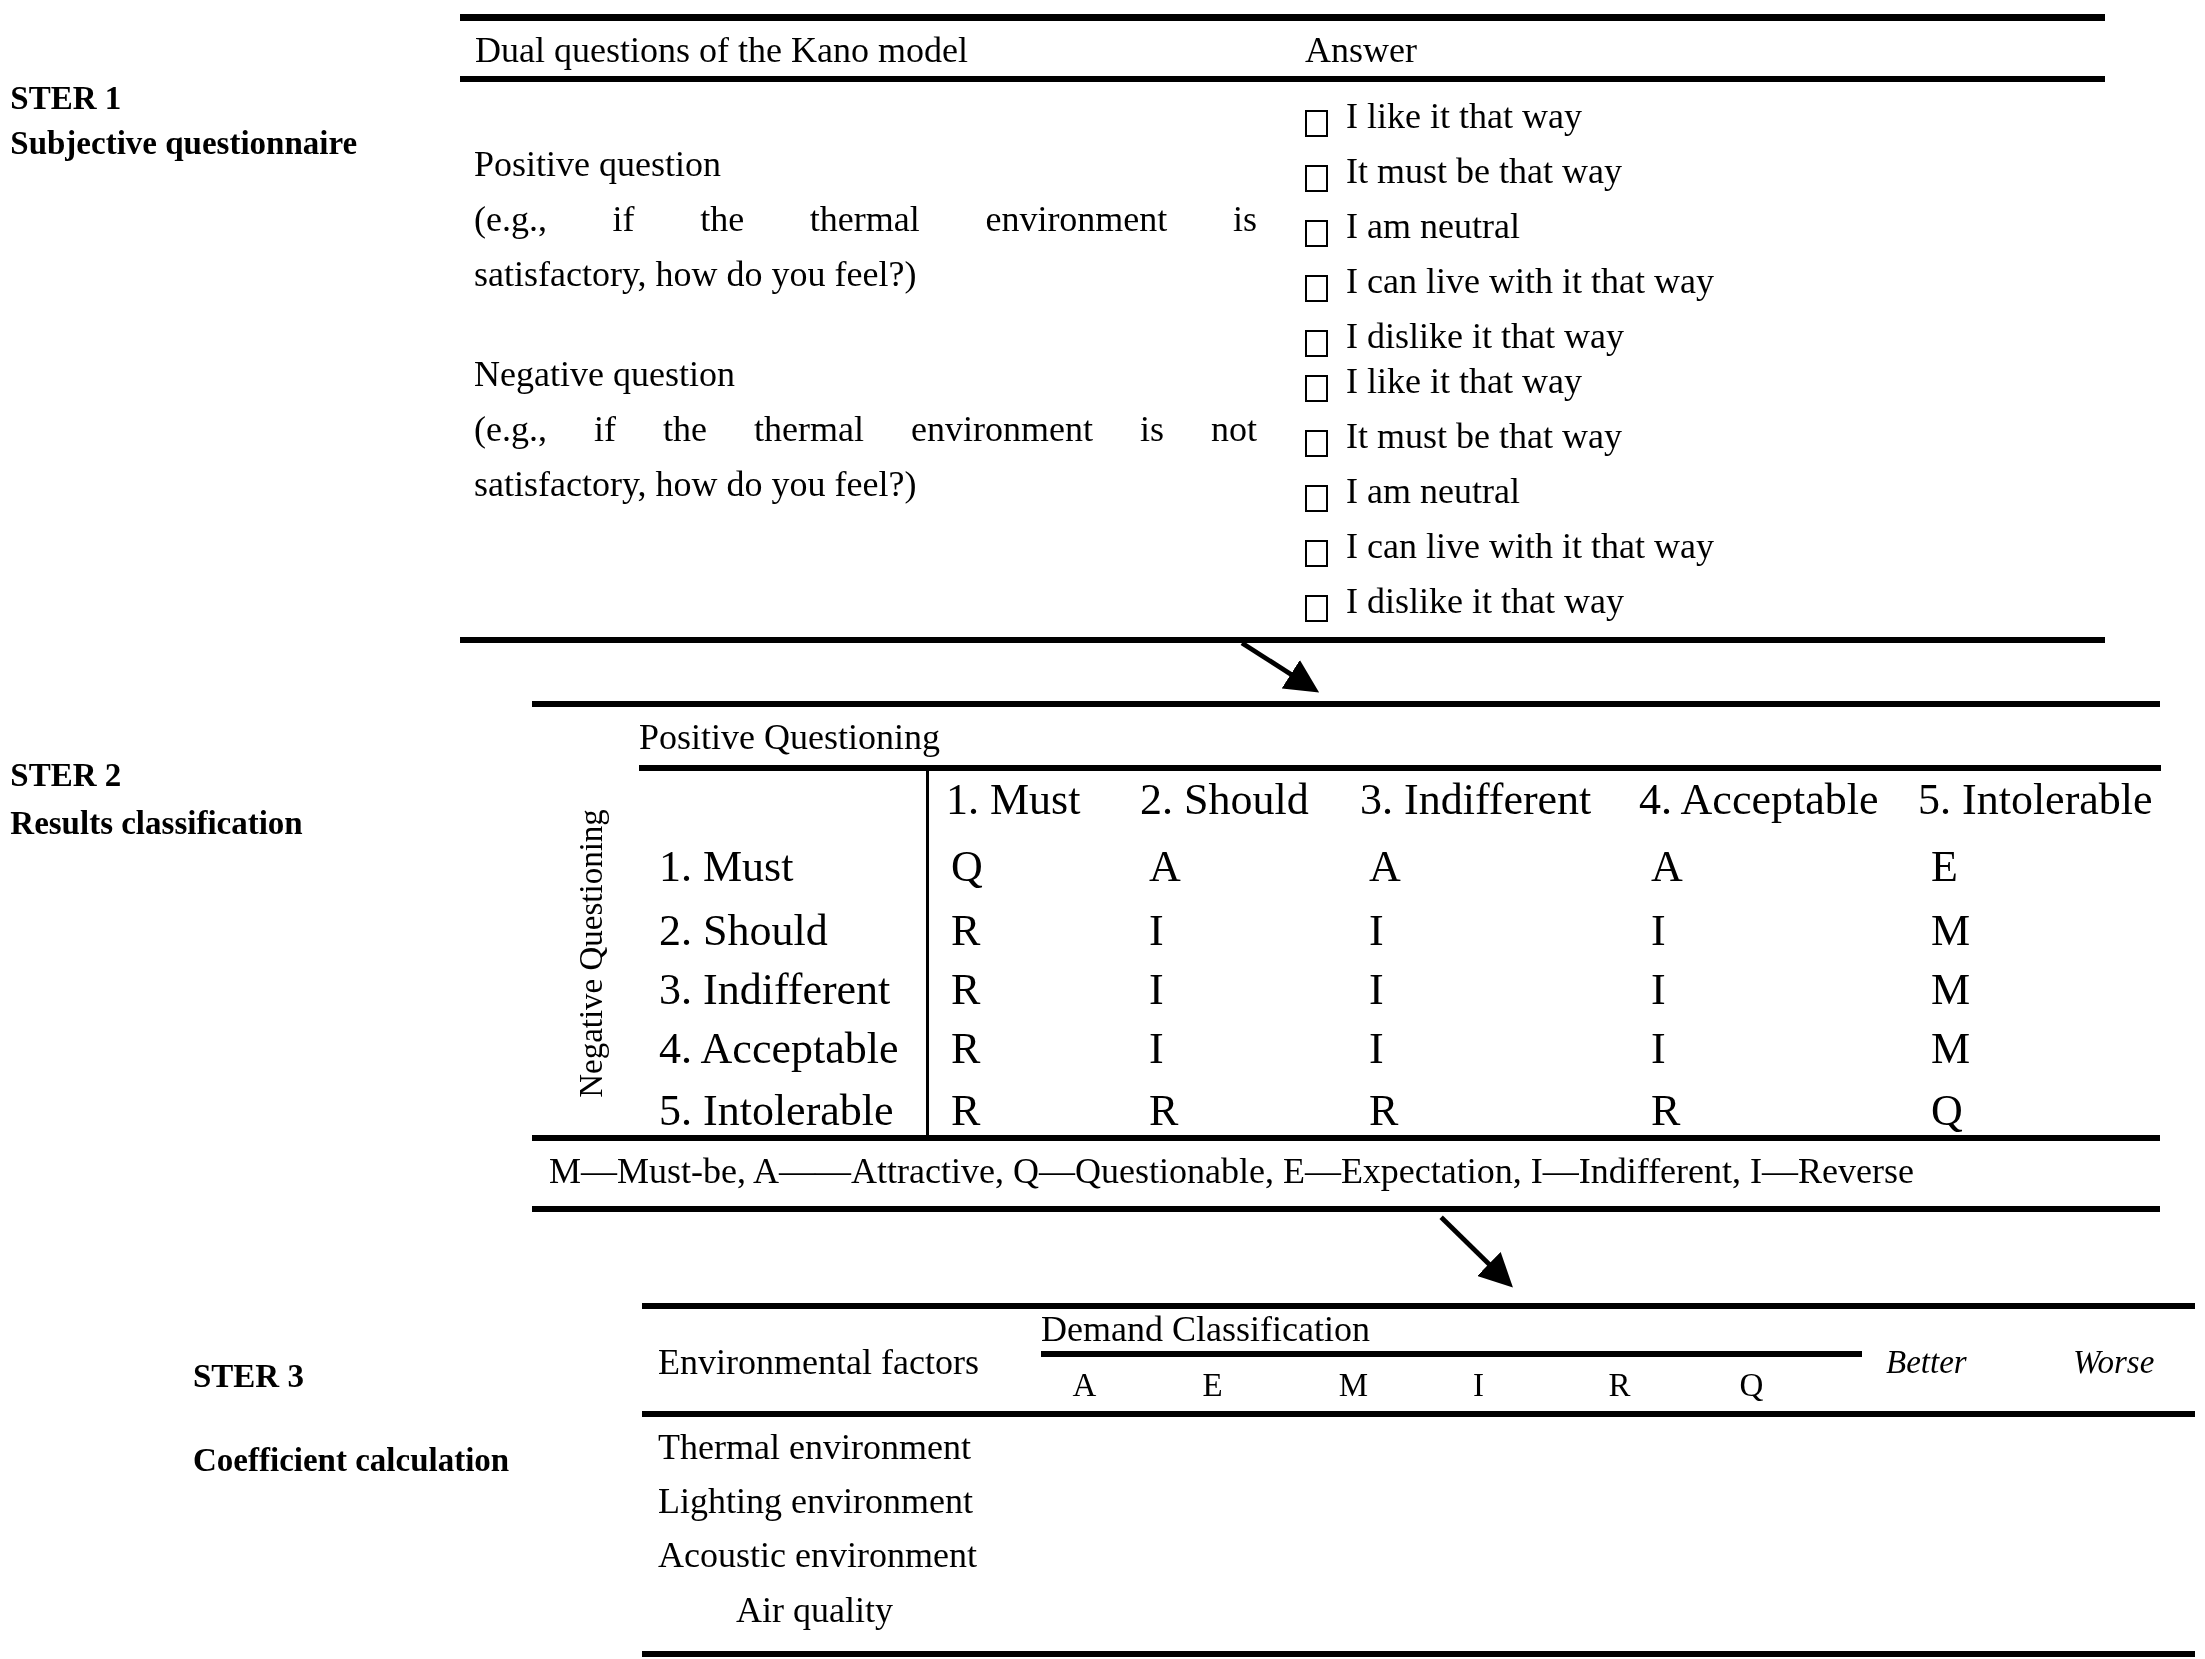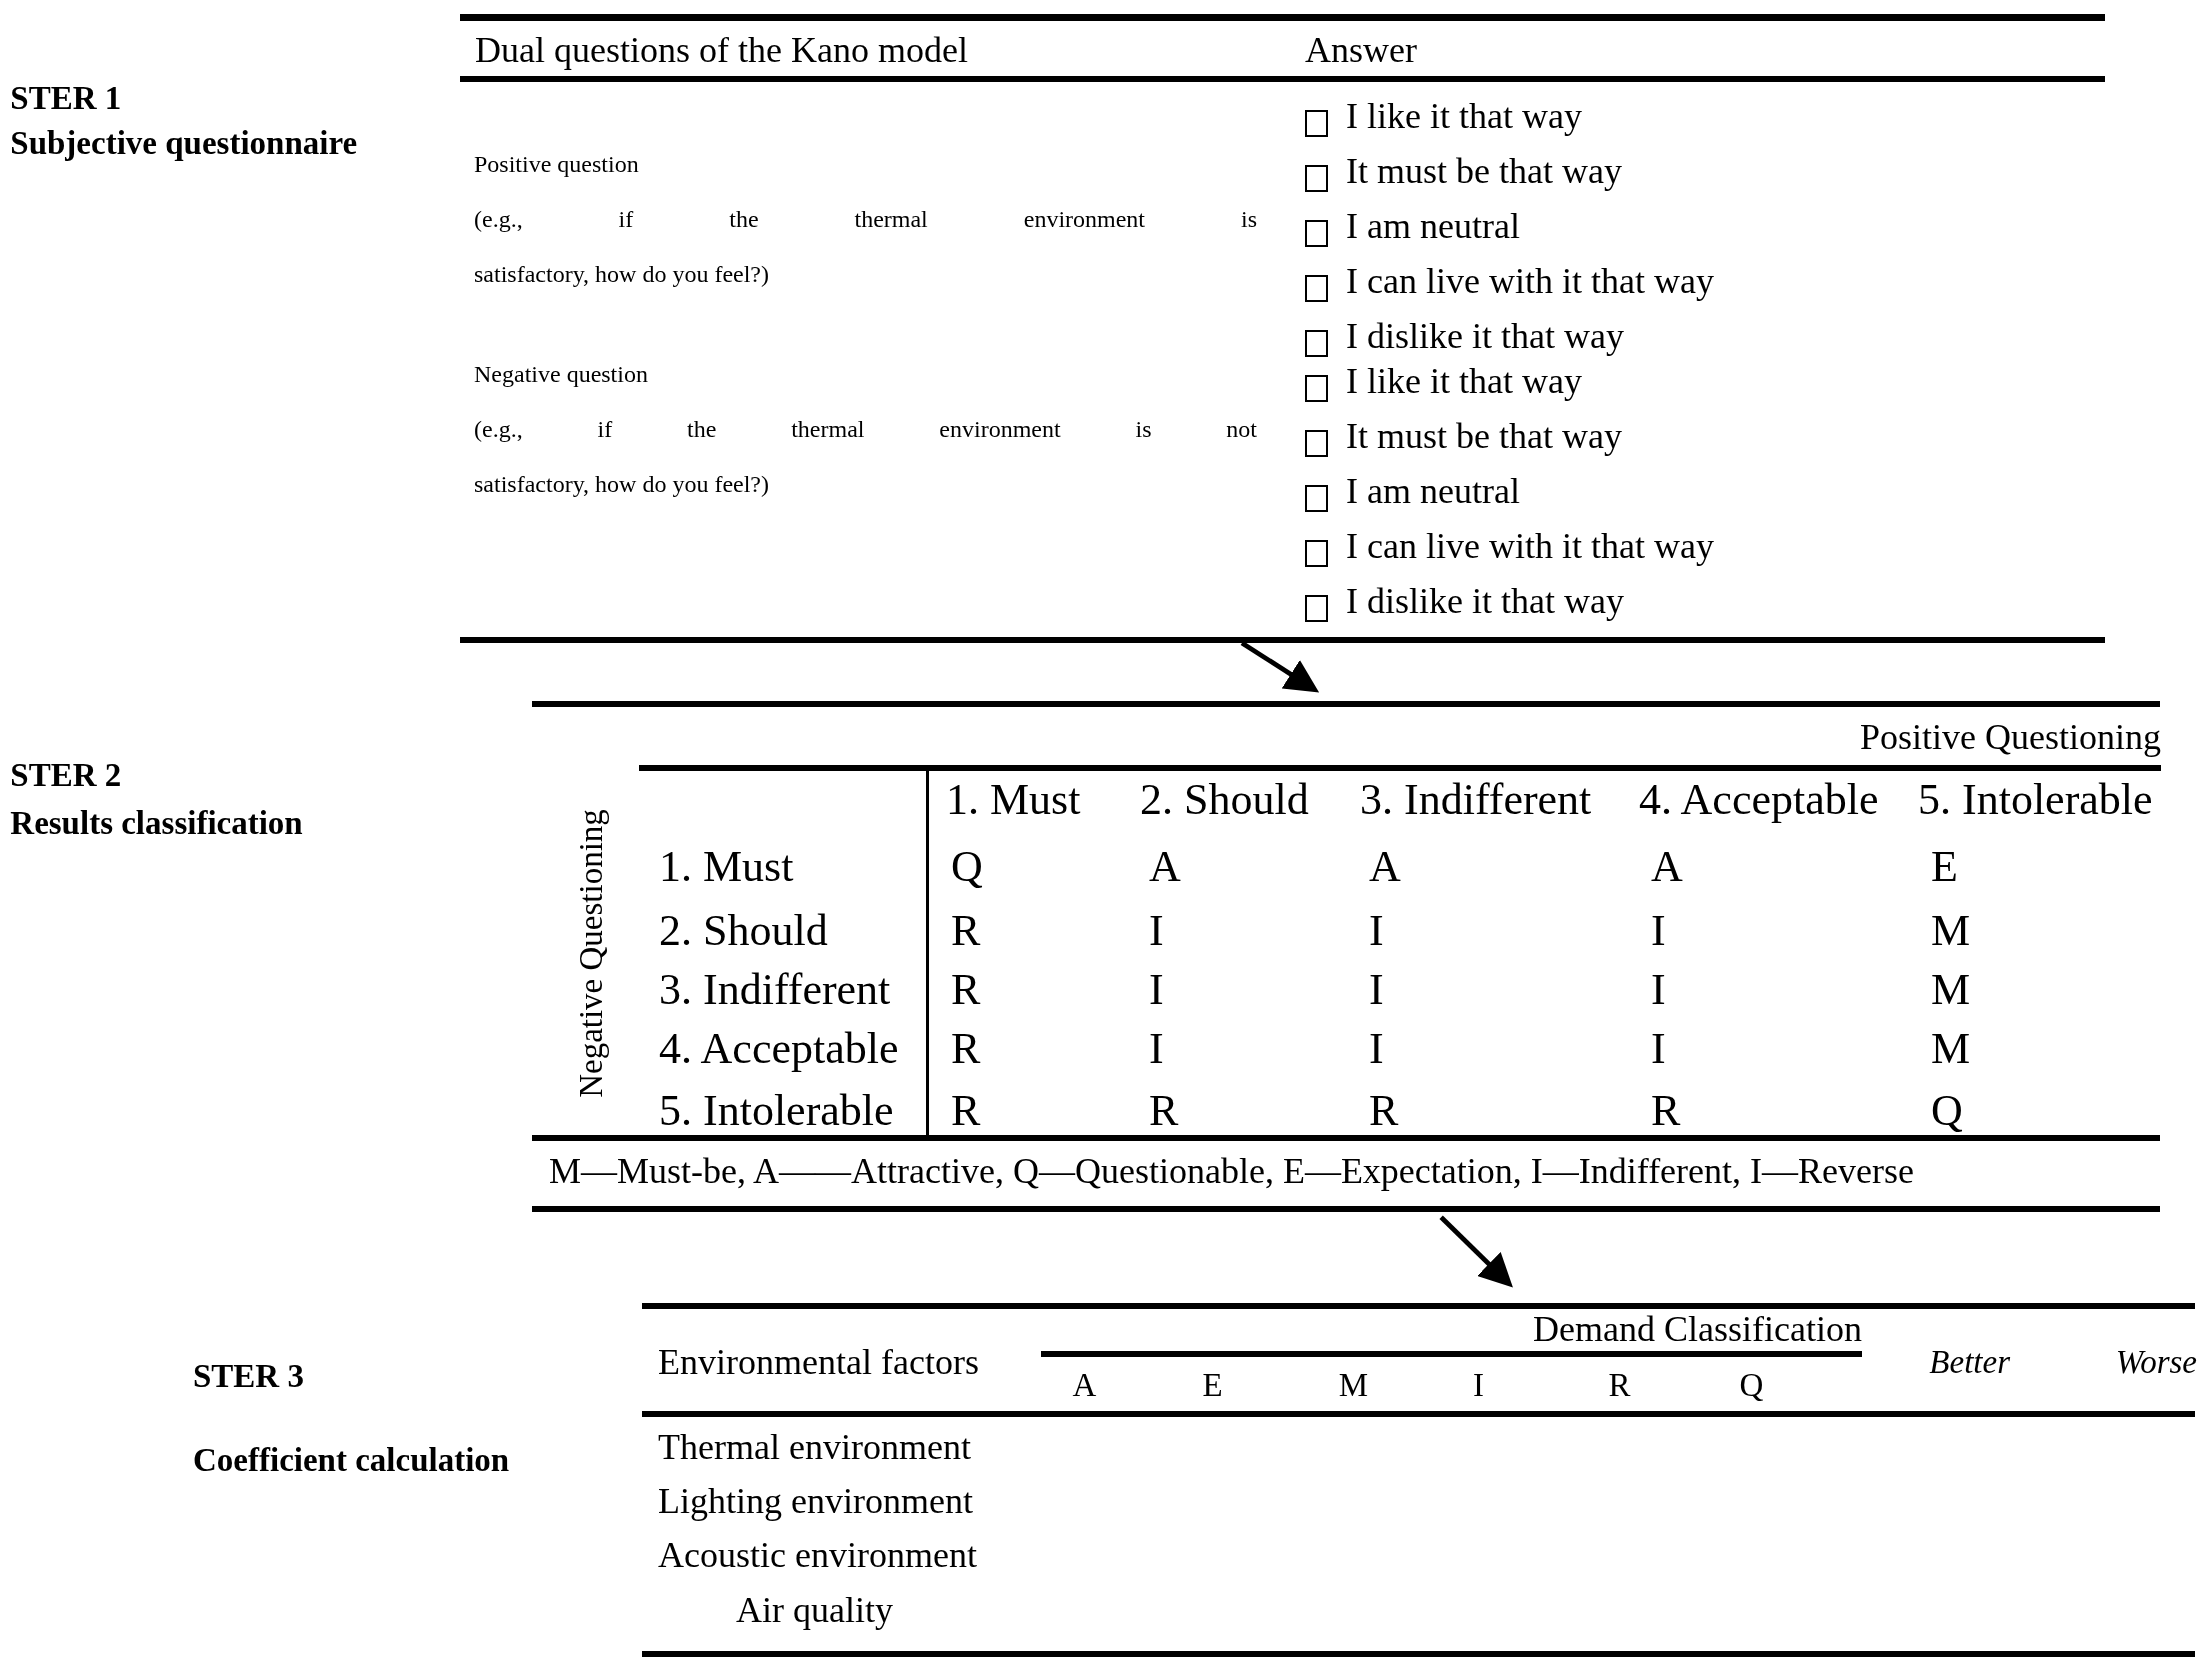--- a/index.html
+++ b/index.html
@@ -2,26 +2,26 @@
 <html style="font-size:11px"><head>
 <meta charset="utf-8">
 <style>
   html,body{margin:0;padding:0;background:#ffffff;}
   #fig{position:relative;width:2205px;height:1659px;background:#ffffff;overflow:hidden;
        font-family:"Liberation Serif","DejaVu Serif",serif;color:#000;}
   .rule{position:absolute;background:#000;}
   .t{position:absolute;white-space:nowrap;font-size:36px;line-height:41px;}
   .steplabel{position:absolute;white-space:nowrap;font-weight:700;font-size:33px;line-height:43px;}
   .qcol{position:absolute;width:783px;}
-  .qline{font-size:24px;line-height:55px;height:55px;white-space:nowrap;}
+  .qline{font-size:36px;line-height:55px;height:55px;white-space:nowrap;}
   .stretch{white-space:normal;text-align:justify;text-align-last:justify;}
   .answers{position:absolute;}
   .ansrow{height:55px;display:flex;align-items:flex-end;font-size:36px;}
   .cbx{display:inline-block;width:19px;height:23.4px;border:2.1px solid #000;margin-right:18px;flex:none;background:#fff;}
-  .center{text-align:right;}
+  .center{text-align:left;}
   .rot{position:absolute;transform:rotate(-90deg);transform-origin:50% 50%;font-size:33px;line-height:41px;text-align:center;white-space:nowrap;}
   .cell{position:absolute;font-size:44px;line-height:41px;white-space:nowrap;}
   .letter{position:absolute;font-size:33px;line-height:41px;width:55px;text-align:center;}
   .ital{font-style:italic;font-size:33px;}
   svg.overlay{position:absolute;left:0;top:0;pointer-events:none;}
 </style>
 </head>
 <body>
 
 <div id="fig">

